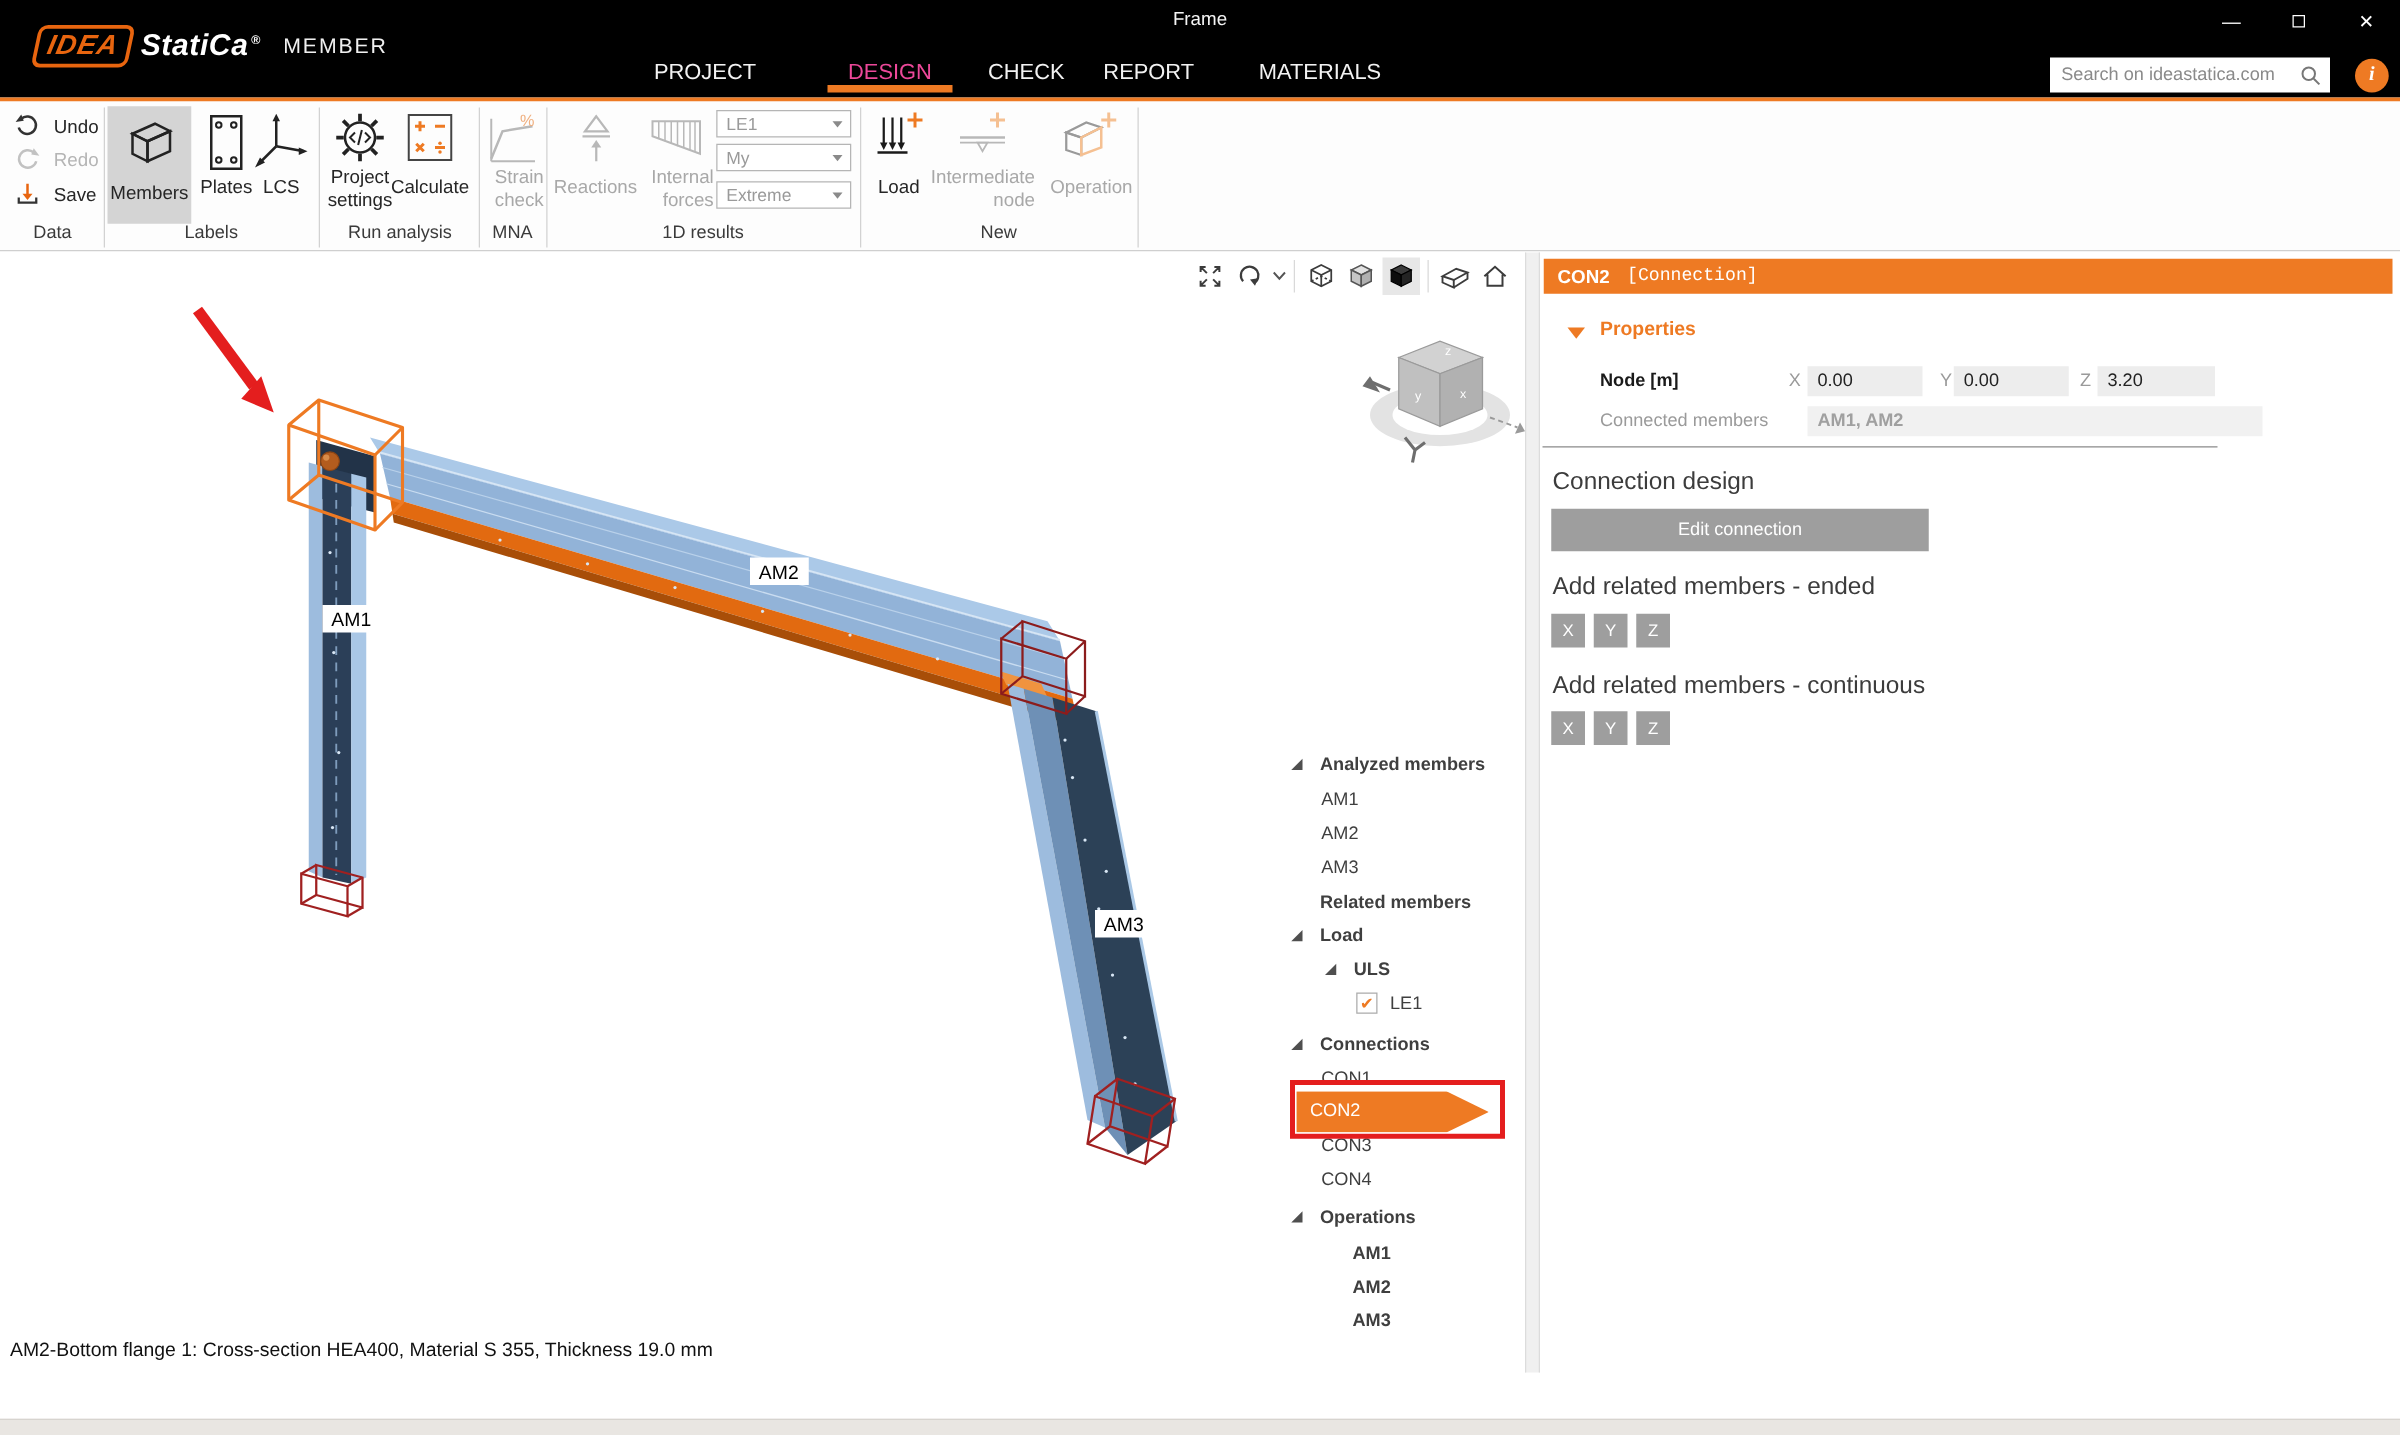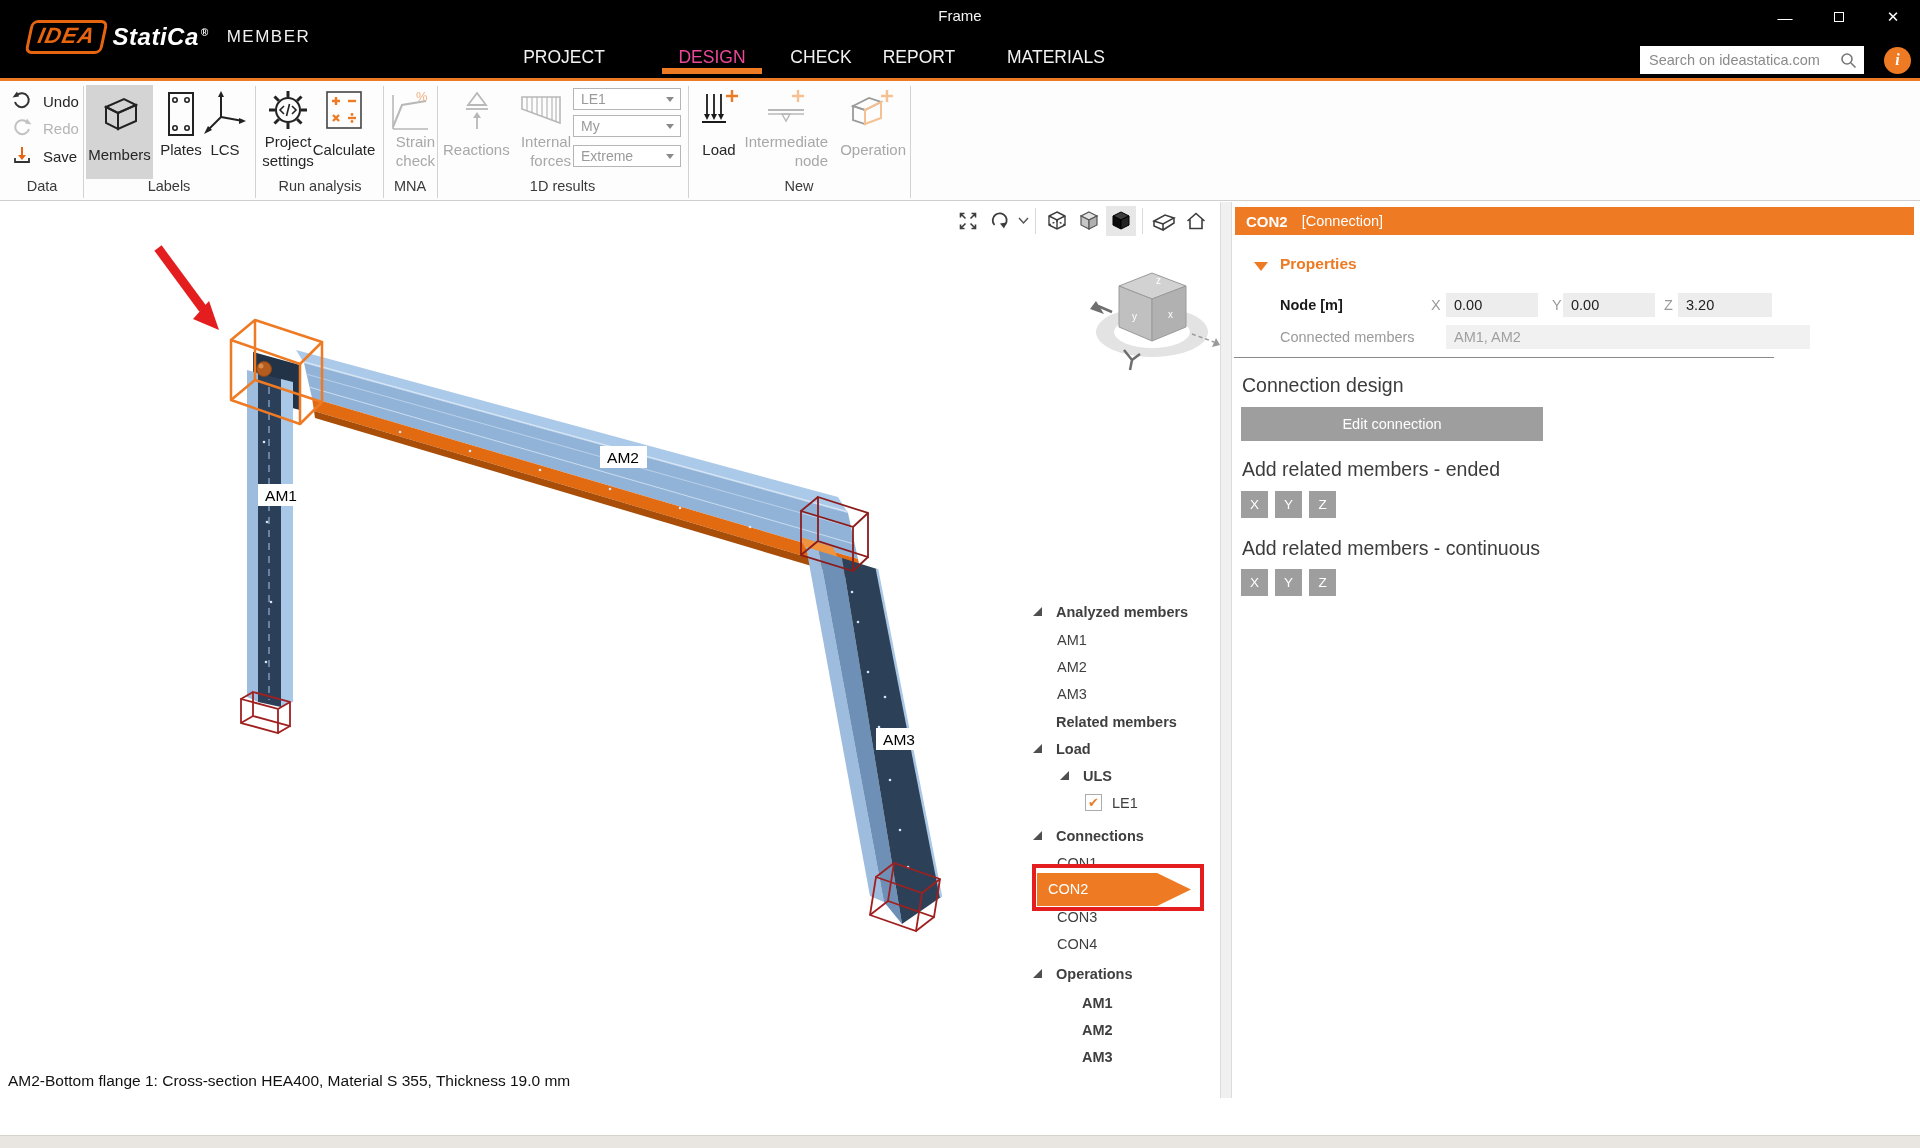--- a/index.html
+++ b/index.html
@@ -79,21 +79,21 @@
 
   
   .splitter { position:absolute; left:1220px; top:202px; width:12px; height:896px; background:#f0f0f0;
               border-left:1px solid #dcdcdc; border-right:1px solid #dcdcdc; }
 
   
   .panel { position:absolute; left:1232px; top:202px; width:688px; height:896px; background:#fff; }
   .panel-header { position:absolute; left:3px; right:6px; top:5px; height:28px; background:#ee7a23; color:#fff;
                   display:flex; align-items:center; padding-left:11px; }
   .panel-header .ph-title { font-weight:bold; font-size:15px; }
-  .panel-header .ph-type { font-size:14.5px; margin-left:14px; }
+  .panel-header .ph-type { font-size:14.5px; margin-left:14px;font-family:Liberation Mono, monospace; }
   .props-caret { position:absolute; left:22px; top:60px; width:0; height:0;
                  border-left:7px solid transparent; border-right:7px solid transparent; border-top:9px solid #ee7a23; }
   .props-title { position:absolute; left:48px; top:53px; font-size:15.5px; font-weight:bold; color:#ee7a23; }
   .prow-label { position:absolute; font-size:14.5px; color:#1a1a1a; font-weight:bold; }
   .prow-label.gray { color:#9a9a9a; font-weight:normal; }
   .axis-label { position:absolute; font-size:14.5px; color:#9a9a9a; }
   .pfield { position:absolute; height:24px; background:#ededed; border:none; outline:none; font-size:14.5px; color:#222;
             padding-left:8px; font-family:"Liberation Sans",sans-serif; }
   .pfield.disabled { background:#f1f1f1; color:#a0a0a0; }
   .pdivider { position:absolute; left:2px; top:155px; width:540px; height:1px; background:#8a8a8a; }
@@ -558,21 +558,21 @@
 
     <div class="prow-label" style="left:48px; top:95px;">Node [m]</div>
     <span class="axis-label" style="left:199px; top:95px;">X</span>
     <input class="pfield" style="left: 214px; top: 91px; width: 92px;" value="0.00">
     <span class="axis-label" style="left:320px; top:95px;">Y</span>
     <input class="pfield" style="left: 331px; top: 91px; width: 92px;" value="0.00">
     <span class="axis-label" style="left:432px; top:95px;">Z</span>
     <input class="pfield" style="left: 446px; top: 91px; width: 94px;" value="3.20">
 
     <div class="prow-label gray" style="left:48px; top:127px;">Connected members</div>
-    <input class="pfield disabled" style="left: 214px; top: 123px; width: 364px;" disabled="" value="AM1, AM2">
+    <input class="pfield disabled" style="left: 214px; top: 123px; width: 364px; font-weight: bold;" disabled="" value="AM1, AM2">
 
     <div class="pdivider"></div>
 
     <div class="section-title" style="left:10px; top:172px;">Connection design</div>
     <div class="edit-btn">Edit connection</div>
 
     <div class="section-title" style="left:10px; top:256px;">Add related members - ended</div>
     <div class="axis-row" style="top:289px;">
       <div class="axis-btn">X</div>
       <div class="axis-btn">Y</div>

